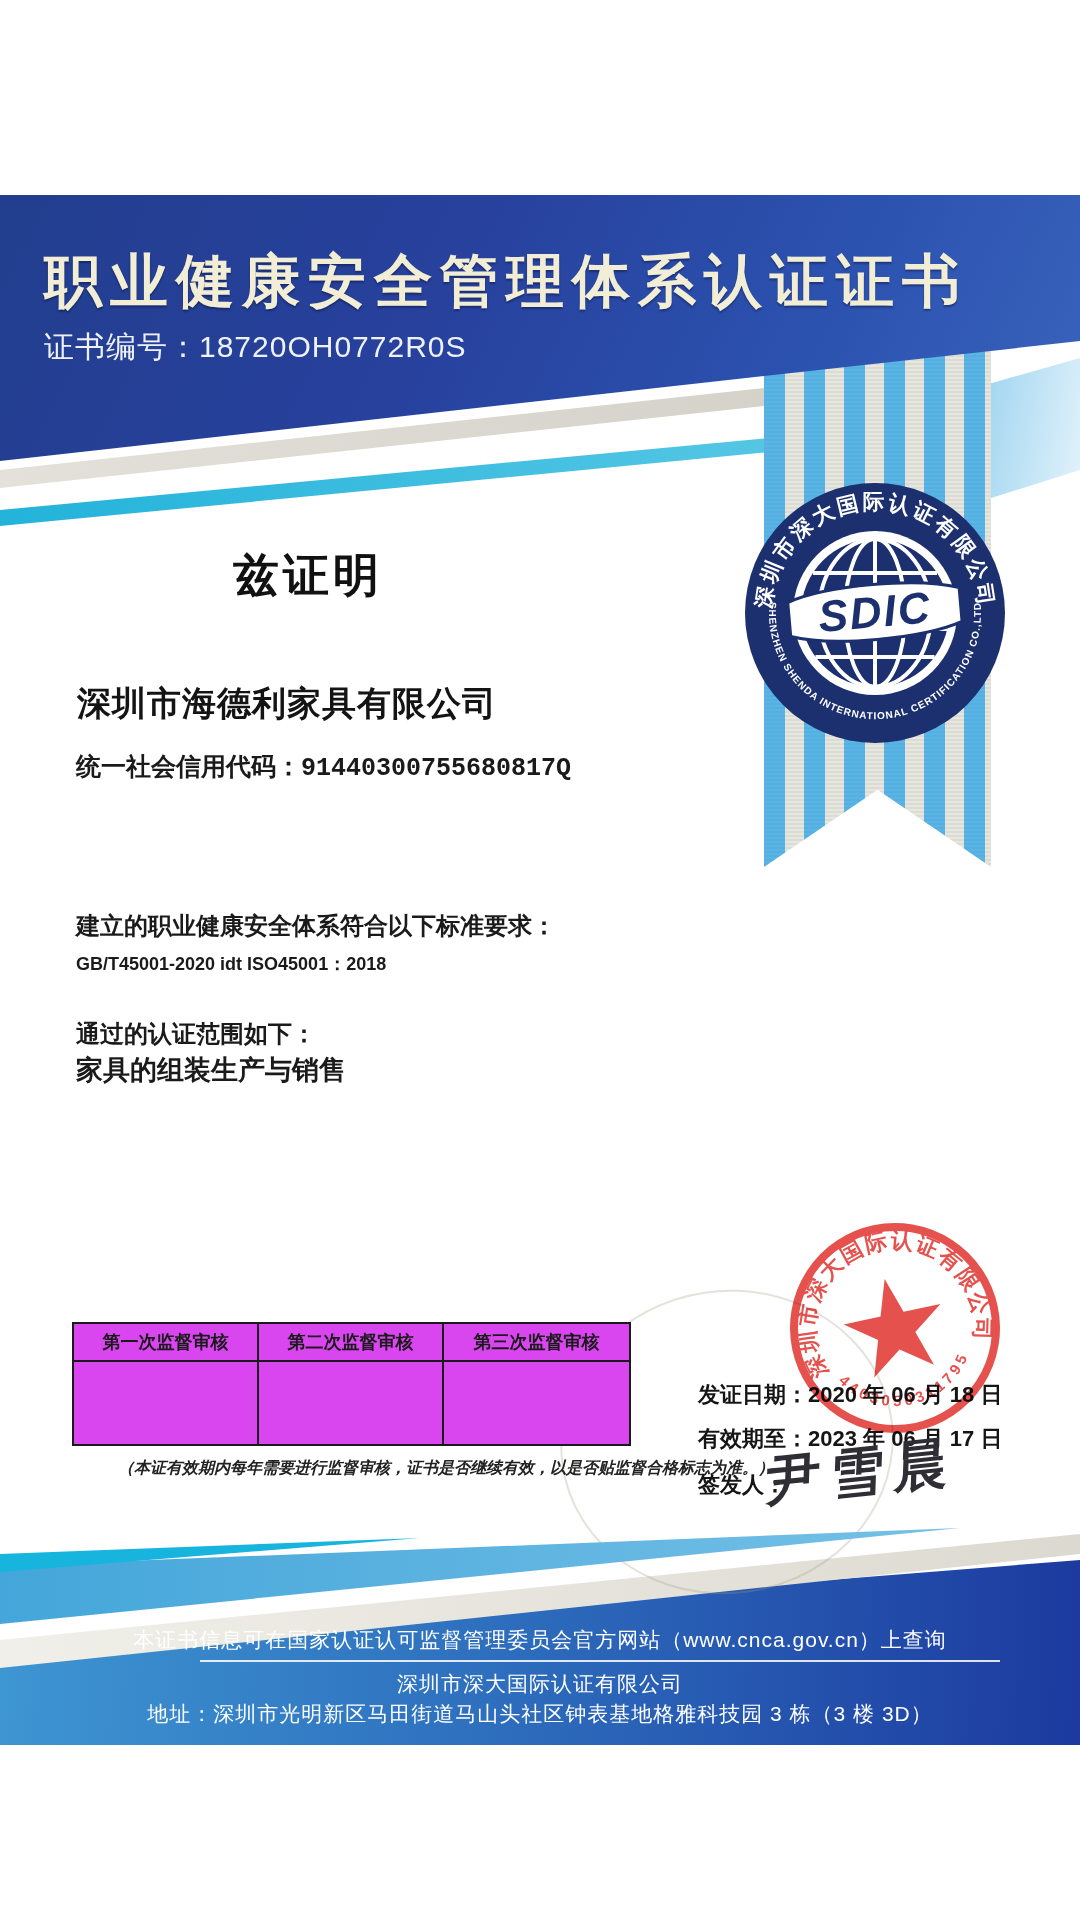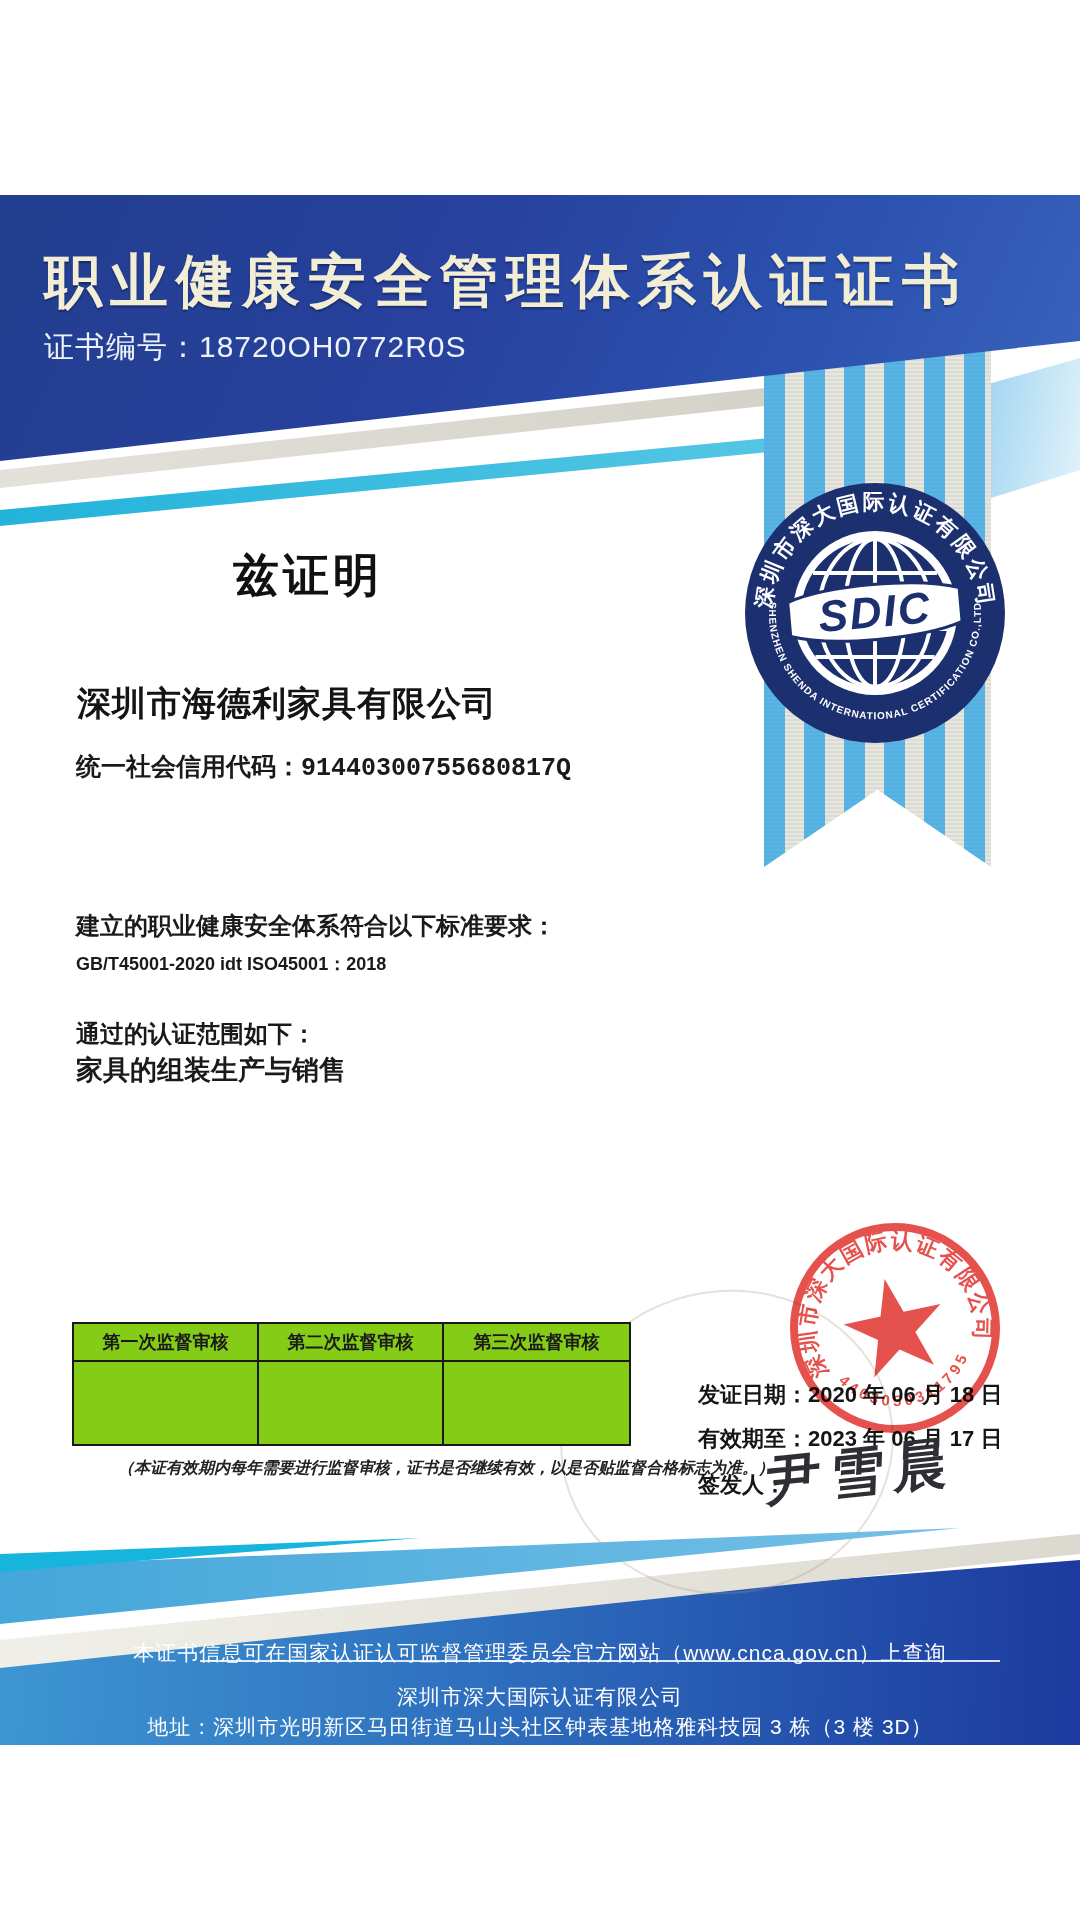--- a/index.html
+++ b/index.html
@@ -42,21 +42,21 @@
   .t-company{left:77px;top:656px;font-size:34px;font-weight:600;letter-spacing:1px;color:#141414;margin-top:25px;}
   .t-credit{left:76px;top:750px;font-size:25px;font-weight:600;font-family:Liberation Mono, monospace;}
   .t-addr{left:76px;top:836px;font-size:25px;font-weight:600;}
   .t-stdintro{left:76px;top:910px;font-size:24px;font-weight:600;}
   .t-std{left:76px;top:952px;font-size:18px;font-weight:600;}
   .t-scopeintro{left:76px;top:1018px;font-size:24px;font-weight:600;}
   .t-scope{left:76px;top:1052px;font-size:27px;font-weight:700;}
 
   
   .audit-table{position:absolute;left:72px;top:1322px;width:555px;z-index:5;
-     display:grid;grid-template-columns:1fr 1fr 1fr;border:2px solid #1a1a1a;background:#84cc16;}
+     display:grid;grid-template-columns:1fr 1fr 1fr;border:2px solid #1a1a1a;background:#d946ef;}
   .audit-th{height:36px;display:flex;align-items:center;justify-content:center;
      font-size:18px;font-weight:700;border-bottom:2px solid #1a1a1a;border-right:2px solid #1a1a1a;}
   .audit-th:nth-child(3){border-right:none;}
   .audit-td{height:82px;border-right:2px solid #1a1a1a;}
   .audit-td:last-child{border-right:none;}
   .table-note{position:absolute;left:118px;top:1458px;font-size:16px;font-weight:600;color:#222;z-index:5;white-space:nowrap;font-style:italic;}
 
   
   .issline{position:absolute;font-size:22px;font-weight:600;white-space:nowrap;z-index:5;color:#151515;}
   .iss1{left:698px;top:1380px;}
@@ -78,21 +78,21 @@
   .band-stripe{position:absolute;left:0;top:1520px;width:1080px;height:160px;z-index:3;
      clip-path:polygon(0 120px,1080px 14px,1080px 34px,0 148px);
      background:linear-gradient(90deg,#f0efe9,#dcdad0);}
   .band-tri{position:absolute;left:0;top:1520px;width:1080px;height:130px;z-index:4;
      clip-path:polygon(0 46px,960px 8px,0 104px);
      background:linear-gradient(90deg,#44a6da,#7cc4e8);}
   .band-teal{position:absolute;left:0;top:1520px;width:1080px;height:80px;z-index:5;
      clip-path:polygon(0 34px,420px 18px,0 52px);background:#17b5de;}
 
   .footer-text{position:absolute;left:0;width:1080px;text-align:center;color:#fff;font-weight:500;
-     font-size:21px;letter-spacing:1px;z-index:6;white-space:nowrap;margin-top:13px;}
+     font-size:21px;letter-spacing:1px;z-index:6;white-space:nowrap;}
   .f1{top:1626px;}
   .f-underline{position:absolute;left:200px;top:1660px;width:800px;height:2px;
      background:rgba(255,255,255,.85);z-index:6;}
   .f2{top:1670px;}
   .f3{top:1700px;}
 
   .svg-cjk{font-family:"Liberation Sans","DejaVu Sans",sans-serif;}
 </style>
 </head>
 <body>

